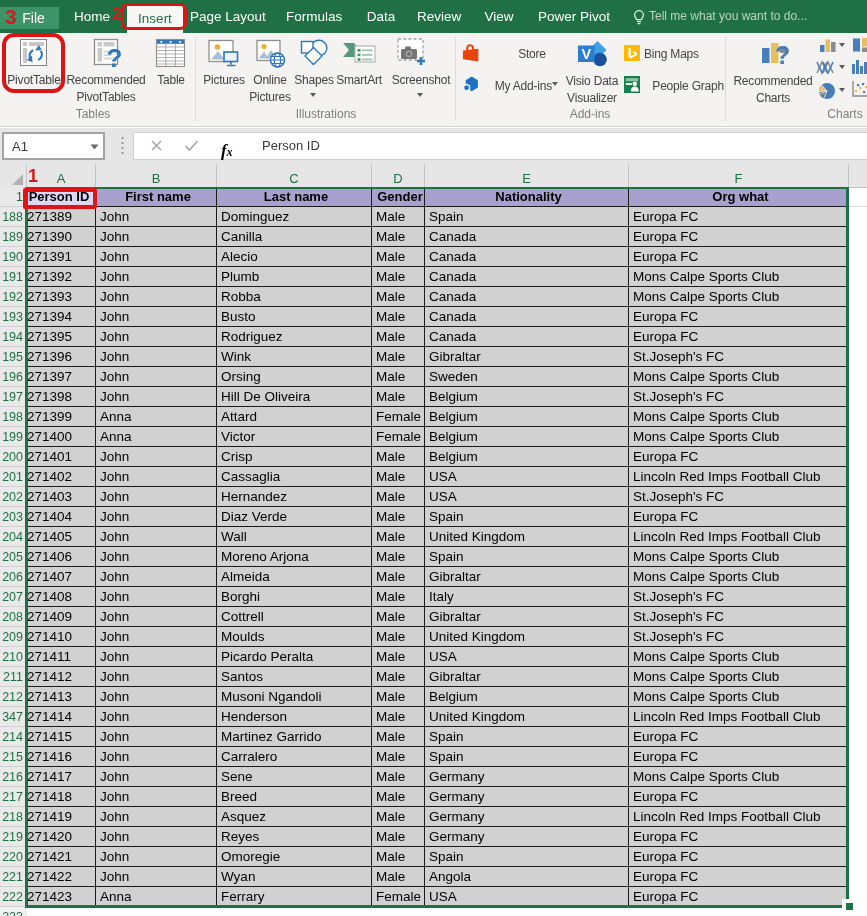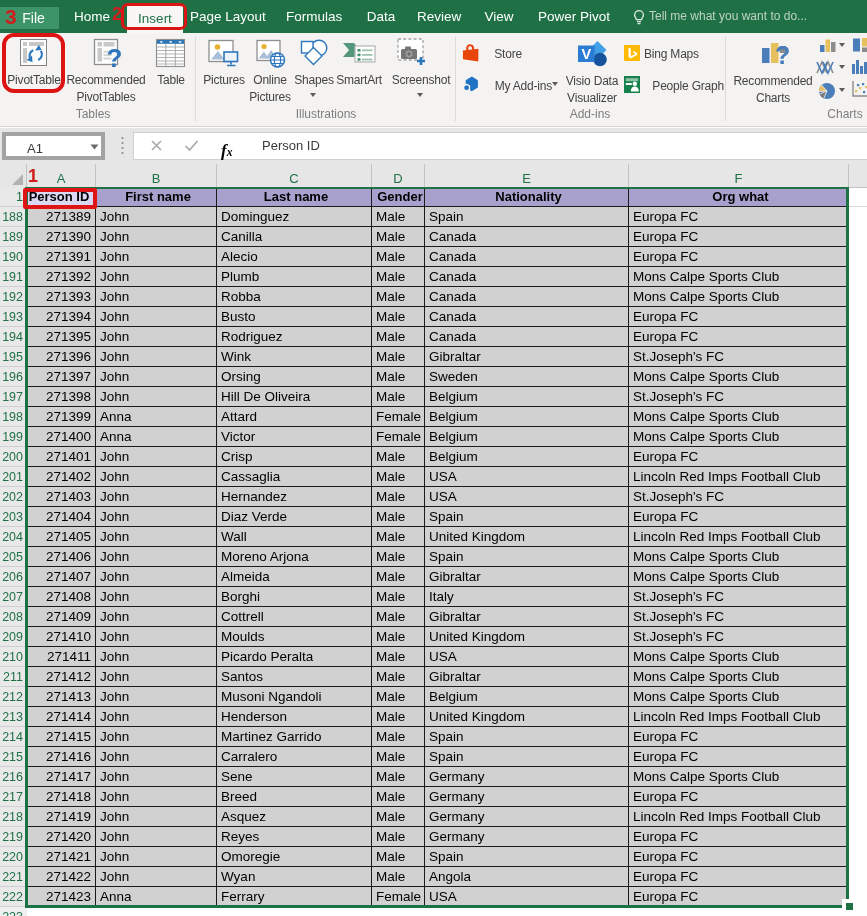--- a/index.html
+++ b/index.html
@@ -18,37 +18,37 @@
 #redpvt{position:absolute;left:1.5px;top:32.5px;width:63.5px;height:60px;border:4.2px solid #dc1414;border-radius:12px}
 #reda1{position:absolute;left:23px;top:188px;width:73.5px;height:21px;border:4px solid #e01414;border-radius:2px}
 
 #ribbon{position:absolute;left:0;top:33px;width:867px;height:94px;background:#f4f3f2;border-bottom:1px solid #d5d3d1}
 .sep{position:absolute;top:37px;height:84px;width:1px;background:#dcdadA}
 .rlab{position:absolute;font-size:12px;letter-spacing:-0.2px;color:#444;text-align:center;white-space:nowrap;line-height:17px}
 .glab{position:absolute;font-size:12px;color:#7e7e7e;text-align:center;white-space:nowrap}
 .dd{position:absolute;width:0;height:0;border-left:3.5px solid transparent;border-right:3.5px solid transparent;border-top:4px solid #5a5a5a}
 
 #fbar{position:absolute;left:0;top:128px;width:867px;height:36px;background:#e6e6e6}
-#namebox{position:absolute;left:2px;top:4px;width:103px;height:28px;background:#fff;border:4px solid #a3a3a3;
-font-size:13px;color:#3a3a3a;line-height:26px;padding-left:21px}
+#namebox{position:absolute;left:2px;top:4px;width:103px;height:28px;background:#fff;border:2px solid #a3a3a3;
+font-size:13px;color:#3a3a3a;line-height:26px;padding-left:8px}
 #fx-field{position:absolute;left:133px;top:4px;width:734px;height:28px;background:#fff;border:1px solid #d0d0d0;border-right:none;
 font-size:13px;color:#3a3a3a;line-height:26px}
 
 #sheet{position:absolute;left:0;top:164px;width:867px;height:752px;background:#fff}
 #colstrip{position:absolute;left:0;top:0;width:867px;height:24px;background:#e6e6e6;border-bottom:1px solid #c3c3c3}
 .chd{position:absolute;top:0;height:24px;font-size:13px;color:#1e7145;text-align:center;line-height:29px;border-right:1px solid #c3c3c3}
 #corner{position:absolute;left:0;top:0;width:27px;height:24px;background:#e6e6e6;border-right:1px solid #c3c3c3}
 #corner:after{content:"";position:absolute;right:3px;bottom:3px;border-left:11px solid transparent;border-bottom:11px solid #b2b2b2}
 
 .r{position:absolute;left:0;height:20px}
 .rh{position:absolute;left:0;top:0;width:27px;height:20px;background:#e9e9e9;font-size:12.5px;color:#1e7145;
 text-align:right;padding-right:4px;line-height:20px;border-bottom:1px solid #d0d0d0}
 .c{position:absolute;top:0;height:20px;background:#d1d1d1;border-bottom:1px solid #1b1b1b;border-right:1px solid #1b1b1b;
 font-size:13.5px;color:#000;line-height:19px;white-space:nowrap;overflow:hidden}
-.c.ca{left:27px;width:69px;text-align:right;padding-right:4px}
+.c.ca{left:27px;width:69px;text-align:left;padding-right:4px}
 .c.cb{left:96px;width:121px;padding-left:4px}
 .c.cc{left:217px;width:155px;padding-left:4px}
 .c.cd{left:372px;width:53px;padding-left:4px}
 .c.ce{left:425px;width:204px;padding-left:4px}
 .c.cf{left:629px;width:220px;padding-left:4px}
 
 #hrow .c{height:19px;line-height:18px;background:#a9a1cd;font-weight:bold;text-align:center;font-size:13px}
 #hrow .c.ca{background:#dcd8f3}
 #hrow .rh{height:19px;line-height:19px}
 
@@ -164,21 +164,21 @@
  <path d="M24 19 v8 M20 23 h8" stroke="#2e77bc" stroke-width="2.6"></path>
 </svg>
 <div class="rlab" style="left:390px;top:72px;width:62px">Screenshot</div>
 <div class="dd" style="left:417px;top:93px"></div>
 <div class="glab" style="left:290px;top:107px;width:72px">Illustrations</div>
 
 <svg width="18" height="20" style="left:462px;top:42px" viewBox="0 0 18 20">
  <path d="M5.4 9.5 V6.4 a2.9 2.9 0 0 1 5.8 -0.6 V8.6" fill="none" stroke="#e8450c" stroke-width="2.1" transform="rotate(-6 8.5 8)"></path>
  <path d="M0.9 8.6 L16.4 6.7 L16.3 19.4 L1 17.2 Z" fill="#e8450c"></path>
 </svg>
-<div class="rlab" style="left:462px;top:46px;width:60px;text-align:right">Store</div>
+<div class="rlab" style="left:502px;top:46px;width:60px;text-align:center">Store</div>
 
 <svg width="16" height="18" style="left:463px;top:76px" viewBox="0 0 16 18">
  <path d="M8.8 0.6 L14.9 4.2 L14.9 11.5 L8.8 15.2 L2.7 11.5 L2.7 4.2 Z" fill="#1f72c4"></path>
  <path d="M3.6 8.3 L6.5 10 L6.5 13.4 L3.6 15.1 L0.7 13.4 L0.7 10 Z" fill="#1f72c4" stroke="#f4f3f2" stroke-width="1.4"></path>
 </svg>
 <div class="rlab" style="left:482px;top:78px;width:70px;text-align:right">My Add-ins</div>
 <div class="dd" style="left:552px;top:82px"></div>
 
 <svg width="32" height="28" style="left:576px;top:40px" viewBox="0 0 32 28">
  <path d="M21.5 1 L30.5 10 L21.5 19 L12.5 10 Z" fill="#41a0e6"></path>
@@ -518,21 +518,21 @@
 <div class="r" style="top:499px">
           <div class="rh">212</div>
           <div class="c ca">271413</div>
           <div class="c cb">John</div>
           <div class="c cc">Musoni Ngandoli</div>
           <div class="c cd">Male</div>
           <div class="c ce">Belgium</div>
           <div class="c cf">Mons Calpe Sports Club</div>
         </div>
 <div class="r" style="top:519px">
-          <div class="rh">213</div>
+          <div class="rh">347</div>
           <div class="c ca">271414</div>
           <div class="c cb">John</div>
           <div class="c cc">Henderson</div>
           <div class="c cd">Male</div>
           <div class="c ce">United Kingdom</div>
           <div class="c cf">Lincoln Red Imps Football Club</div>
         </div>
 <div class="r" style="top:539px">
           <div class="rh">214</div>
           <div class="c ca">271415</div>

